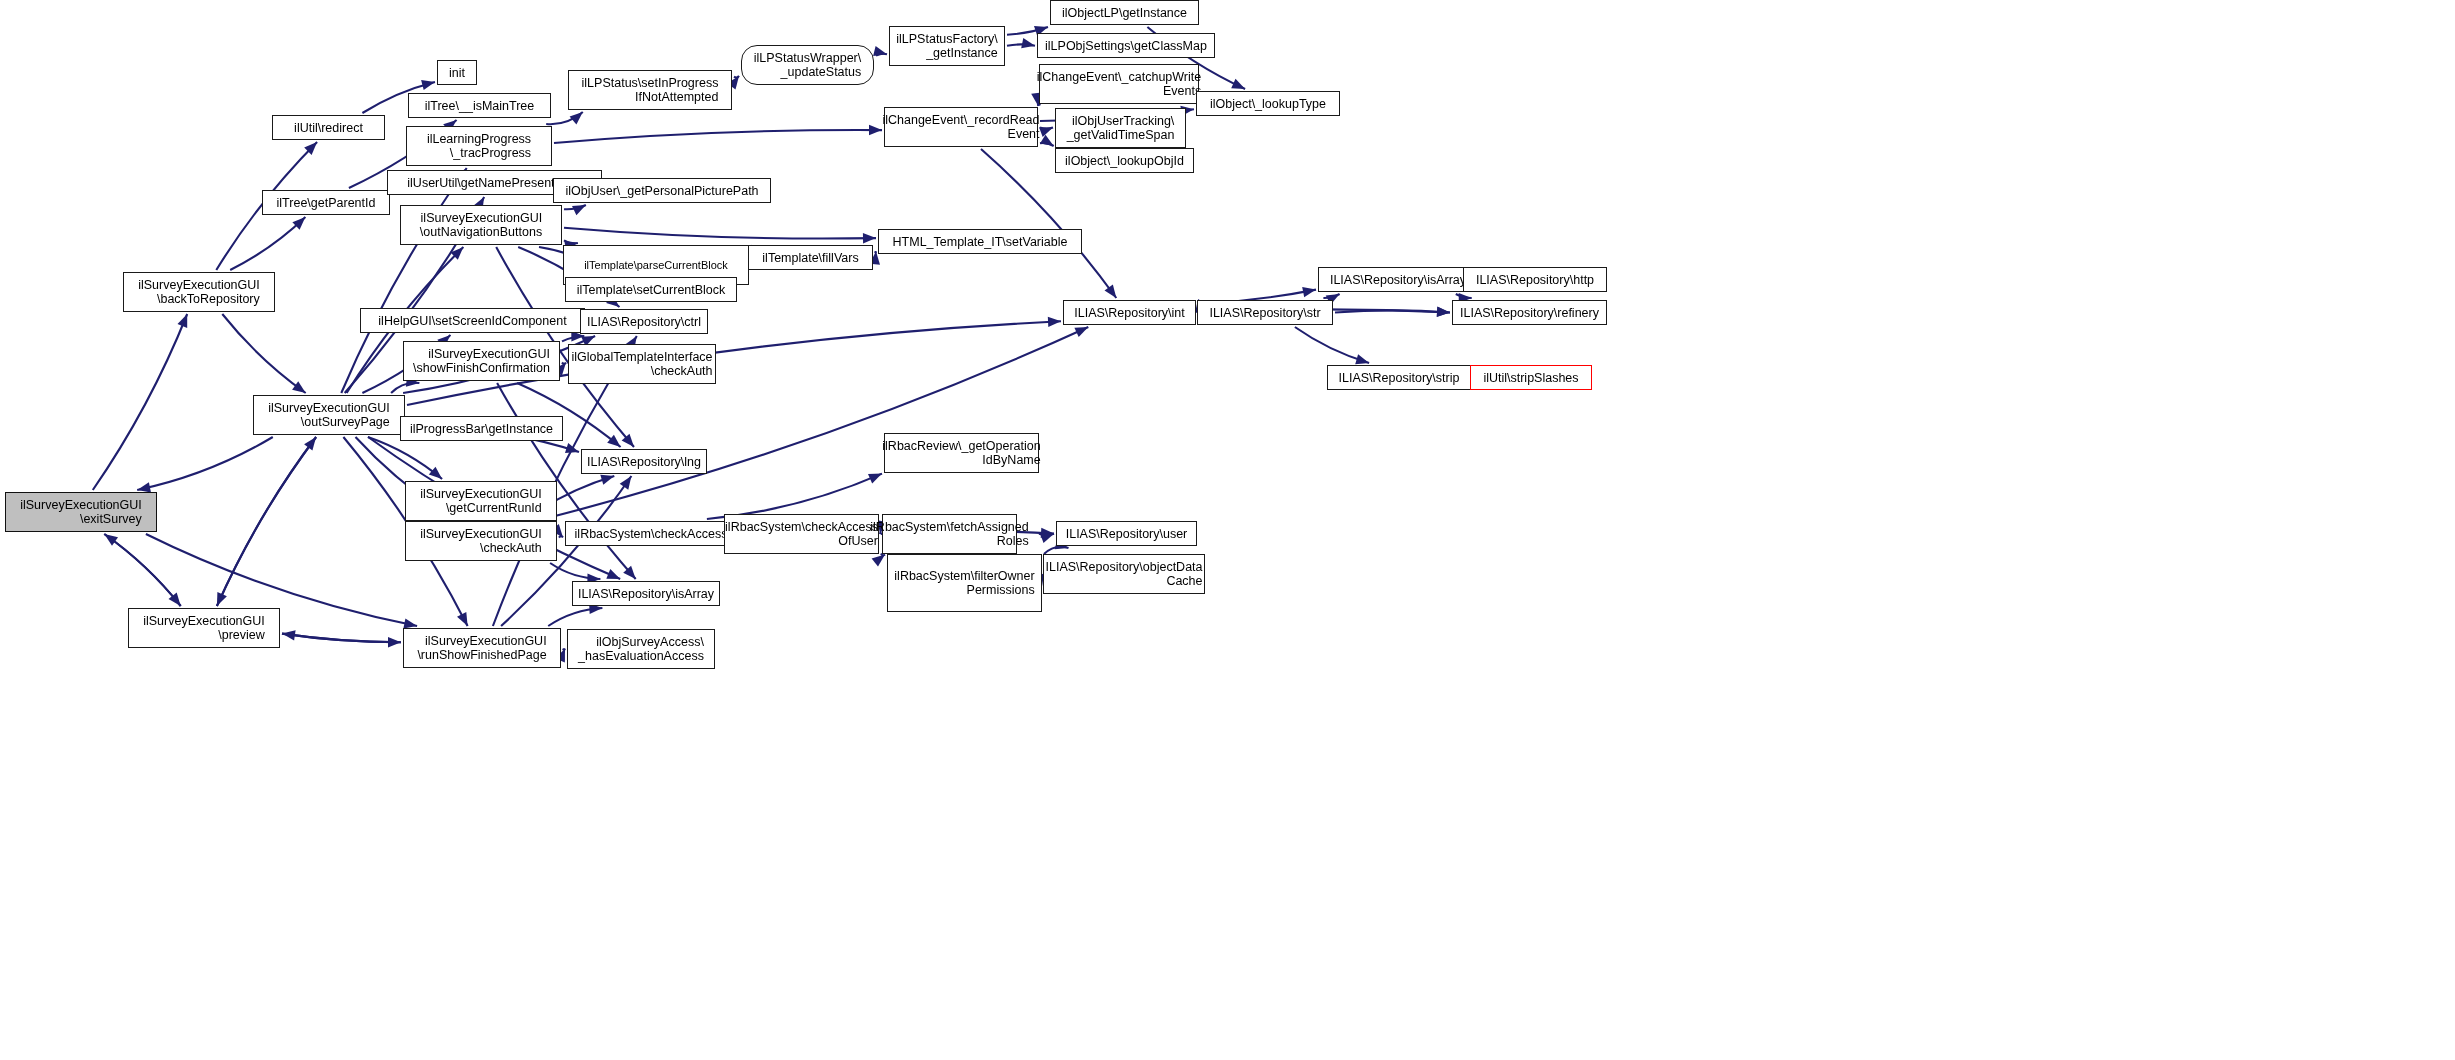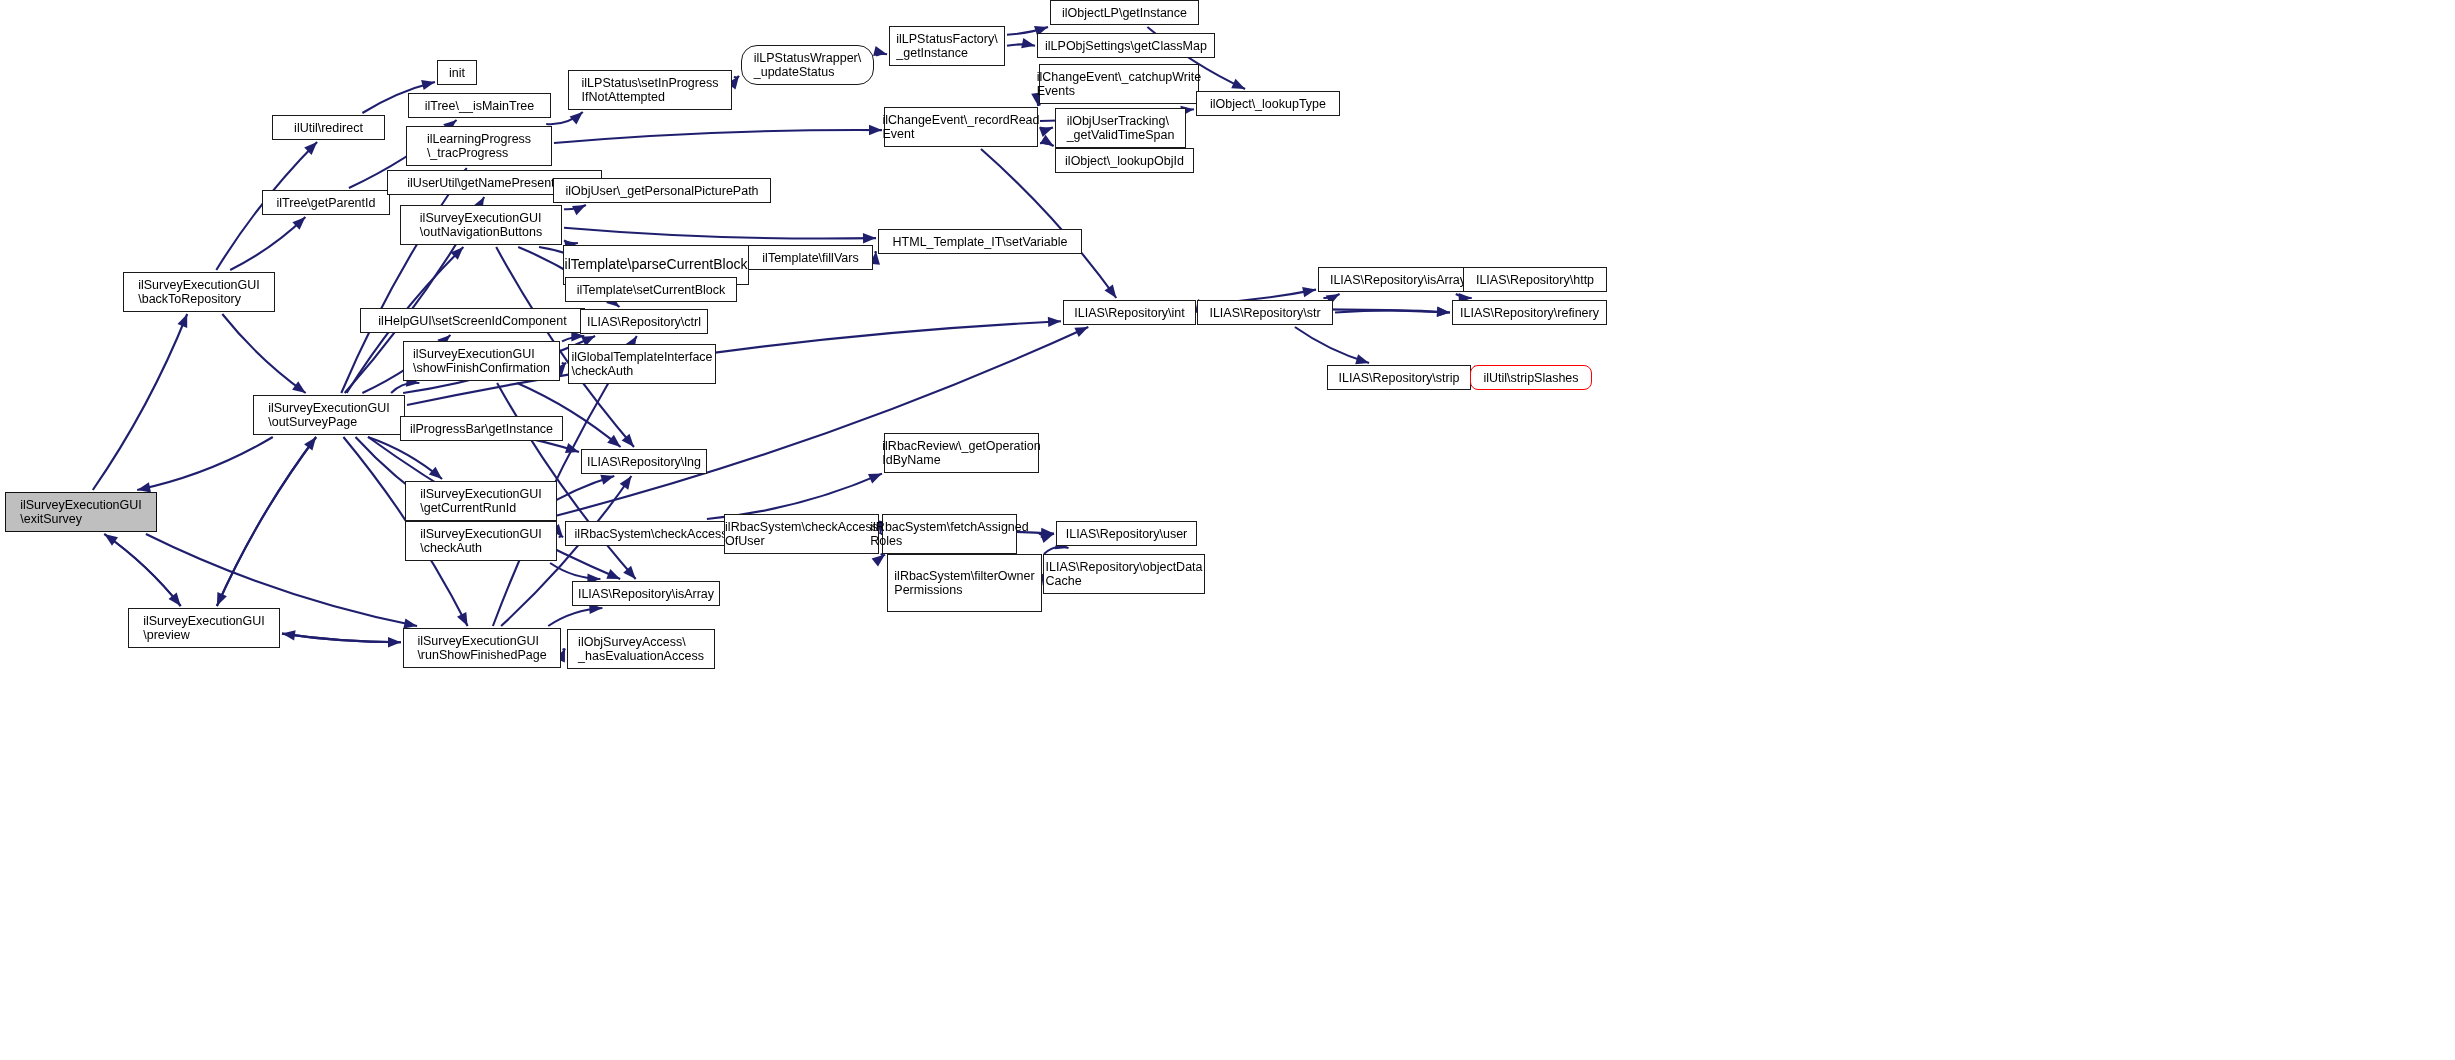--- a/index.html
+++ b/index.html
@@ -2,21 +2,21 @@
 <html><head>
 <meta charset="utf-8">
 <style>
   html,body{margin:0;padding:0;background:#ffffff;}
   body{font-family:"Liberation Sans", sans-serif;}
   #canvas-wrap{position:relative;width:2455px;height:1060px;background:#fff;overflow:hidden;}
   svg.graph{position:absolute;left:0;top:0;width:2455px;height:1060px;}
   .edge{fill:none;stroke:#1f1f6e;stroke-width:2.1;}
   .arrowhead{fill:#1f1f6e;stroke:none;}
   .node-box{position:absolute;box-sizing:border-box;border:1.6px solid #1a1a1a;background:#ffffff;
-            display:flex;align-items:center;justify-content:center;text-align:left;
+            display:flex;align-items:center;justify-content:center;text-align:right;
             font-family:"Liberation Sans", sans-serif;color:#000;line-height:1.12;}
   .node-box .lbl{display:block;white-space:pre;padding:0 3px;}
   .node-root{background:#bfbfbf;border-color:#111;}
   .node-red{border-color:#ff0000;}
 </style>
 </head>
 <body>
 
 <div id="canvas-wrap">
   <svg class="graph" id="edge-layer" viewBox="0 0 2455 1060">
@@ -391,21 +391,21 @@
         <span class="lbl">ilSurveyExecutionGUI
 \runShowFinishedPage</span>
       </div>
       <div class="node-box" style="left: 568px; top: 70px; width: 164px; height: 40px; font-size: 12.5px;">
         <span class="lbl">ilLPStatus\setInProgress
 IfNotAttempted</span>
       </div>
       <div class="node-box" style="left: 553px; top: 178px; width: 218px; height: 25px; font-size: 12.5px;">
         <span class="lbl">ilObjUser\_getPersonalPicturePath</span>
       </div>
-      <div class="node-box" style="left: 563px; top: 245px; width: 186px; height: 40px; font-size: 14px;">
+      <div class="node-box" style="left: 563px; top: 245px; width: 186px; height: 40px; font-size: 11px;">
         <span class="lbl">ilTemplate\parseCurrentBlock</span>
       </div>
       <div class="node-box" style="left: 565px; top: 277px; width: 172px; height: 25px; font-size: 12.5px;">
         <span class="lbl">ilTemplate\setCurrentBlock</span>
       </div>
       <div class="node-box" style="left: 580px; top: 309px; width: 128px; height: 25px; font-size: 12.5px;">
         <span class="lbl">ILIAS\Repository\ctrl</span>
       </div>
       <div class="node-box" style="left: 568px; top: 344px; width: 148px; height: 40px; font-size: 12.5px;">
         <span class="lbl">ilGlobalTemplateInterface
@@ -489,21 +489,21 @@
       </div>
       <div class="node-box" style="left: 1463px; top: 267px; width: 144px; height: 25px; font-size: 12.5px;">
         <span class="lbl">ILIAS\Repository\http</span>
       </div>
       <div class="node-box" style="left: 1452px; top: 300px; width: 155px; height: 25px; font-size: 12.5px;">
         <span class="lbl">ILIAS\Repository\refinery</span>
       </div>
       <div class="node-box" style="left: 1327px; top: 365px; width: 144px; height: 25px; font-size: 12.5px;">
         <span class="lbl">ILIAS\Repository\strip</span>
       </div>
-      <div class="node-box node-red" style="left: 1470px; top: 365px; width: 122px; height: 25px; font-size: 12.5px; border-radius: 8px;">
+      <div class="node-box node-red" style="left: 1470px; top: 365px; width: 122px; height: 25px; font-size: 12.5px;">
         <span class="lbl">ilUtil\stripSlashes</span>
       </div>
       <div class="node-box" style="left: 1056px; top: 521px; width: 141px; height: 25px; font-size: 12.5px;">
         <span class="lbl">ILIAS\Repository\user</span>
       </div>
       <div class="node-box" style="left: 1043px; top: 554px; width: 162px; height: 40px; font-size: 12.5px;">
         <span class="lbl">ILIAS\Repository\objectData
 Cache</span>
       </div>
     </div>

